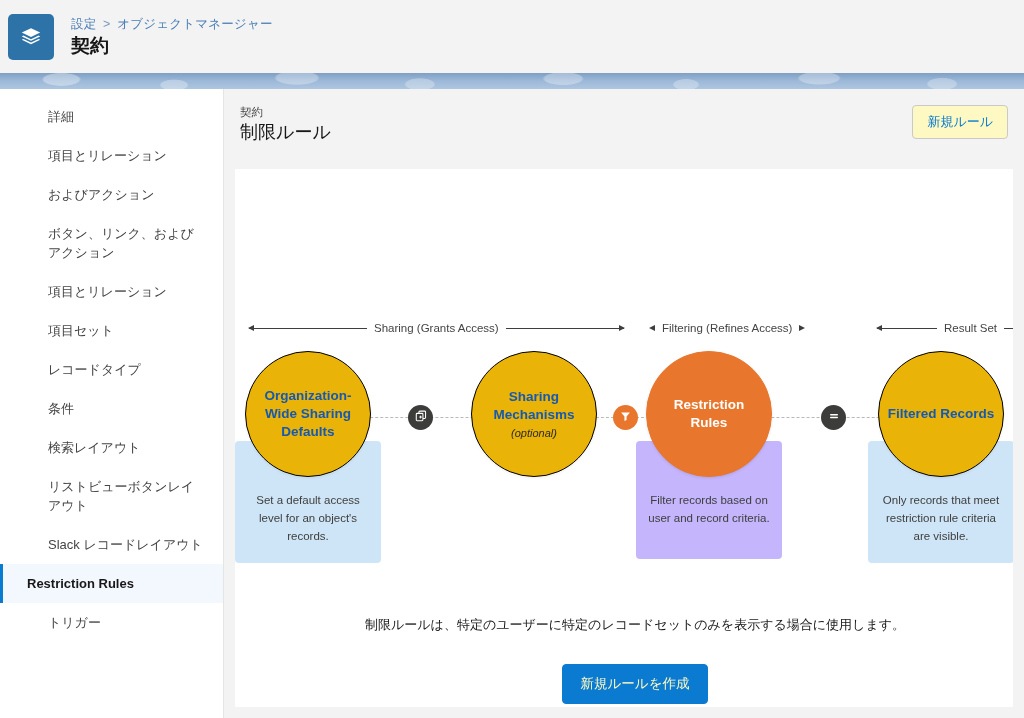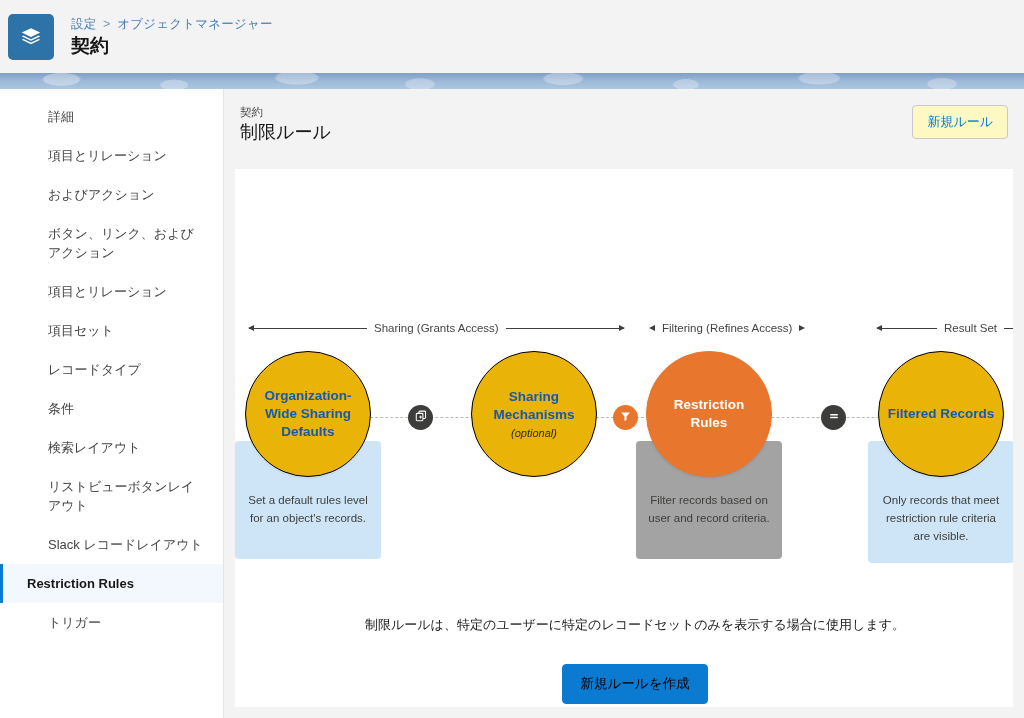--- a/index.html
+++ b/index.html
@@ -297,21 +297,21 @@
     border-radius: 4px;
     font-size: 11.5px;
     line-height: 18px;
     text-align: center;
     color: #3e3e3c;
     position: relative;
     z-index: 1;
     min-height: 118px;
   }
   .panel.blue   { background: #cee5f7; }
-  .panel.peach  { background: #a3a3a3; }
+  .panel.peach  { background: #c4b5fd; }
 
   #node-owd   { left: 0px;   }
   #node-share { left: 226px; }
   #node-rr    { left: 401px; }
   #node-filt  { left: 633px; }
 
   
   .connector {
     position: absolute;
     top: 54px;
@@ -337,21 +337,21 @@
     color: #181818;
     margin-top: 24px;
     line-height: 20px;
   }
 
   .cta-wrap { text-align: center; margin-top: 29px; }
 
   .btn-brand {
     background: #0b7ad1;
     border: 1px solid #0b7ad1;
-    color: #000000;
+    color: #fef9c3;
     font-size: 13.5px;
     border-radius: 4px;
     padding: 10px 18px;
     cursor: pointer;
     line-height: 18px;
     font-family: inherit;
   }
 </style>
 </head>
 <body>
@@ -437,21 +437,21 @@
         </div>
 
         <div class="nodes">
 
           <div class="dash-line"></div>
 
           <div class="node" id="node-owd">
             <div class="circle white">
               <div class="circle-title">Organization-Wide Sharing Defaults</div>
             </div>
-            <div class="panel blue">Set a default rules level for an object's records.</div>
+            <div class="panel blue">Set a default access level for an object's records.</div>
           </div>
 
           <div class="connector dark" id="conn-1">
             <span>
               <svg width="14" height="14" viewBox="0 0 16 16" aria-hidden="true">
                 <rect x="5.6" y="2.4" width="7.6" height="8.4" rx="1" fill="none" stroke="#ffffff" stroke-width="1.2"></rect>
                 <rect x="2.6" y="5.0" width="7.6" height="8.4" rx="1" fill="#3c3c3a" stroke="#ffffff" stroke-width="1.2"></rect>
                 <path d="M6.4 9.2h2.2M7.5 8.1v2.2" stroke="#ffffff" stroke-width="1.1" stroke-linecap="round"></path>
               </svg>
             </span>

